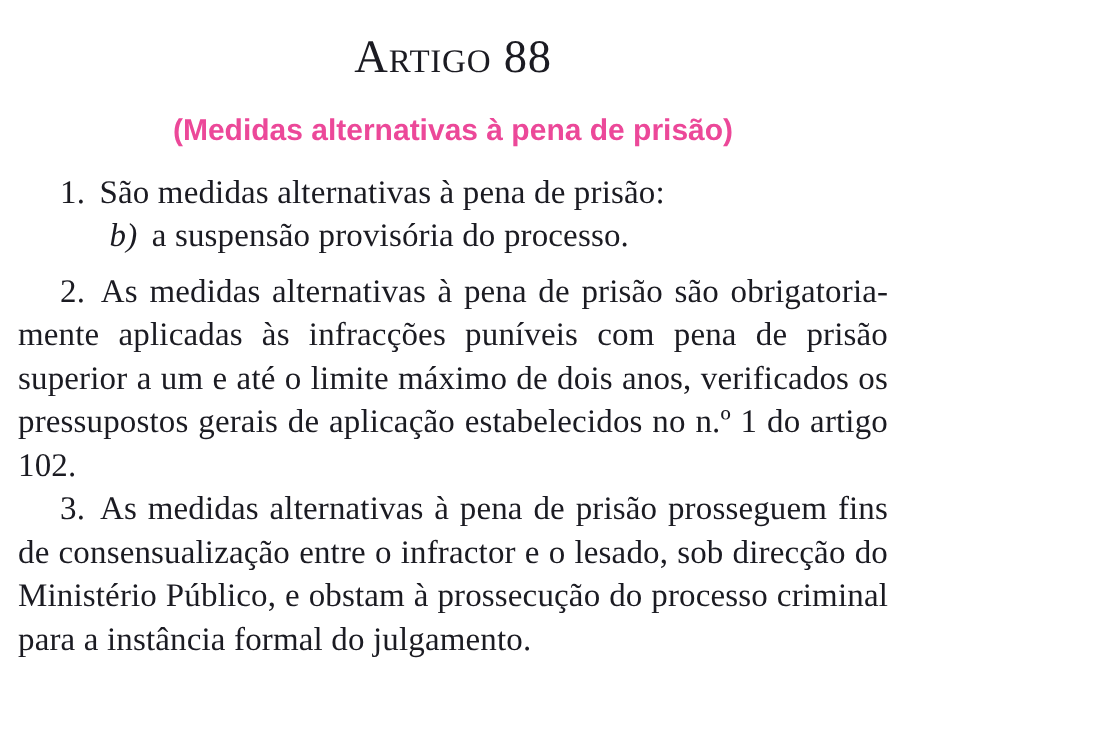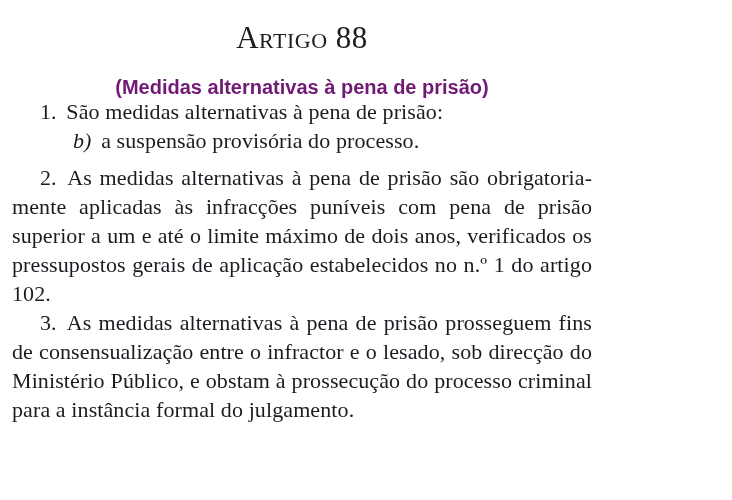--- a/index.html
+++ b/index.html
@@ -31,24 +31,24 @@
     letter-spacing: 0.5px;
     color: #1b1b22;
   }
   .article-subtitle {
     margin: 24px 0 0 0;
     text-align: center;
     font-family: "Liberation Sans", "DejaVu Sans", sans-serif;
     font-weight: bold;
     font-size: 20px;
     line-height: 1;
-    color: #701a75;
+    color: #ec4899;
   }
   .article-body {
-    margin-top: 0;
+    margin-top: 16px;
     font-family: "Liberation Serif", "DejaVu Serif", serif;
     font-size: 22px;
     line-height: 29px;
     text-align: justify;
     letter-spacing: 0.1px;
     color: #1b1b22;
     hyphens: manual;
     -webkit-hyphens: manual;
   }
   .article-body p {

